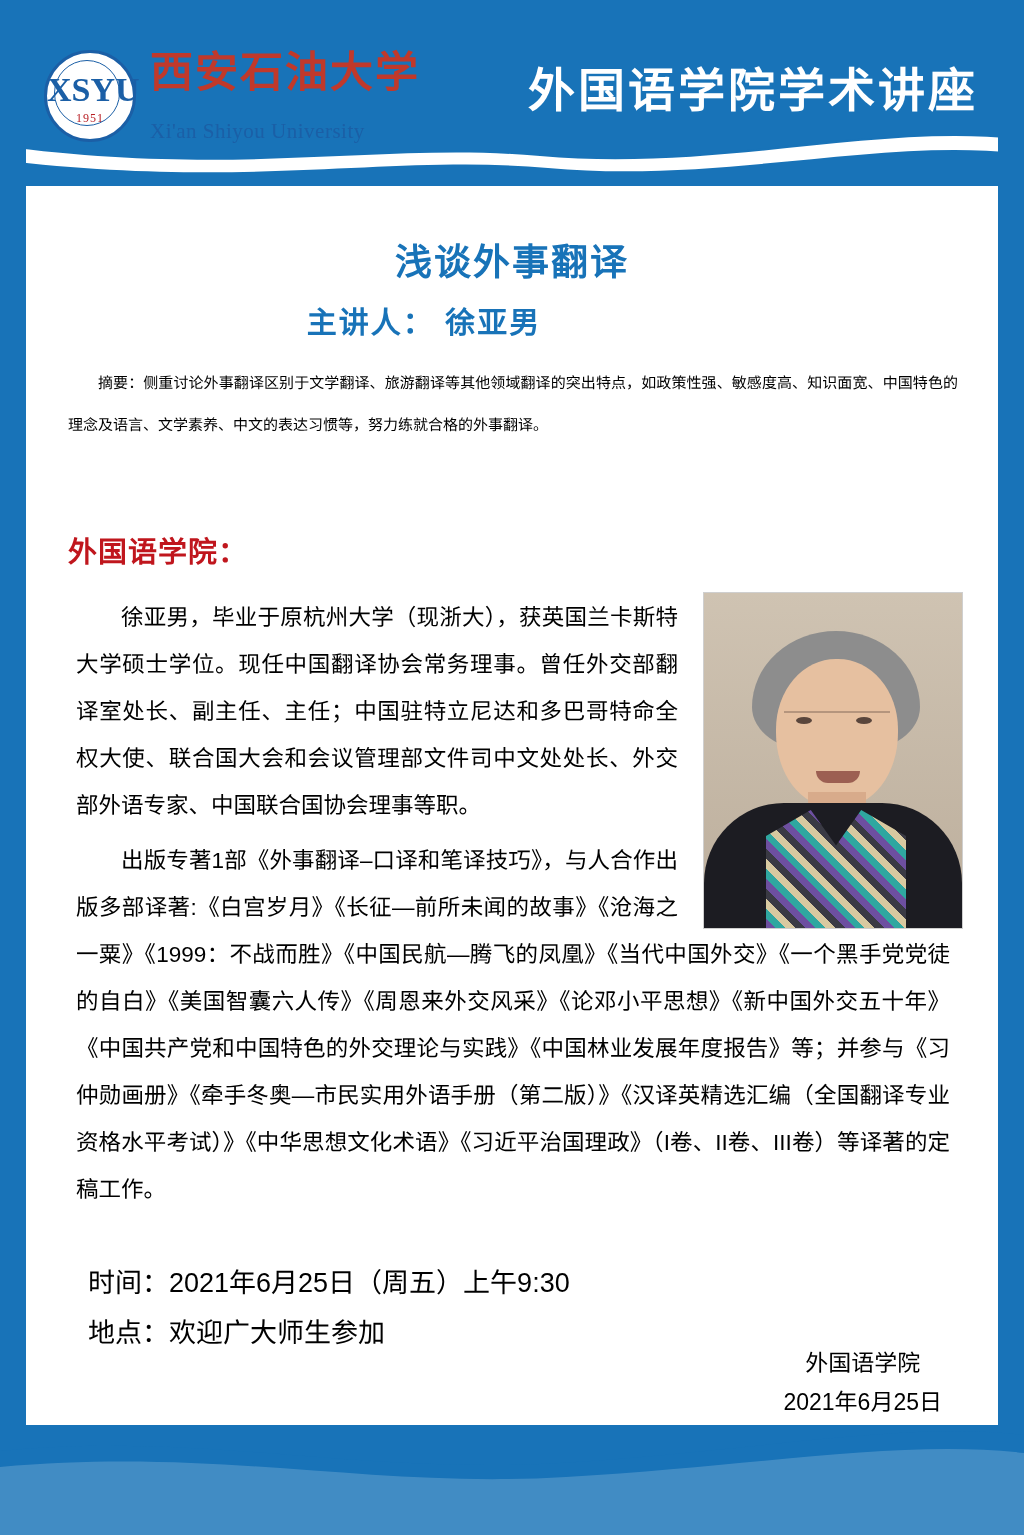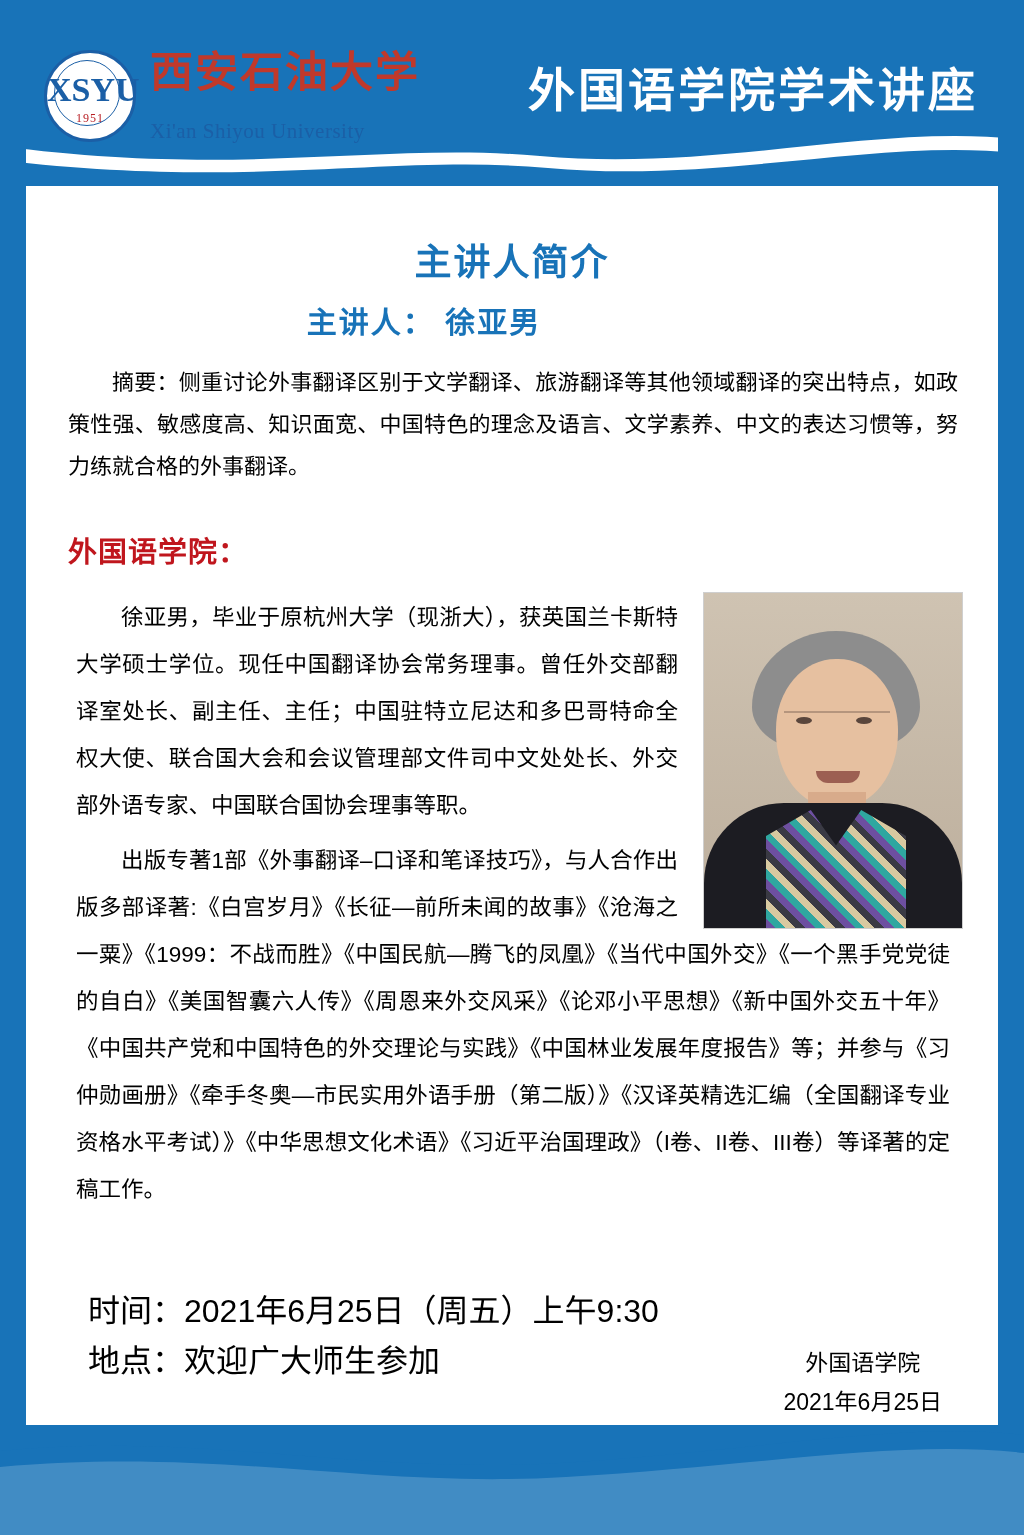--- a/index.html
+++ b/index.html
@@ -156,21 +156,21 @@
     font-size: 30px;
     font-weight: bold;
     color: #1873b8;
     letter-spacing: 2px;
   }
 
   .abstract {
     position: absolute;
     left: 42px; top: 176px;
     width: 890px;
-    font-size: 22px;
+    font-size: 15px;
     line-height: 42px;
     color: #000000;
     text-align: justify;
     text-indent: 2em;
   }
 
   .bio-heading {
     position: absolute;
     left: 42px; top: 342px;
     font-size: 29px;
@@ -265,22 +265,22 @@
   .wrap-photo {
     float: right;
     width: 280px;
     height: 340px;
     shape-outside: inset(0);
   }
 
   .info {
     position: absolute;
     left: 62px;
-    top: 1100px;
-    font-size: 32px;
+    top: 1072px;
+    font-size: 27px;
     line-height: 50px;
     color: #000000;
   }
 
   .org-block {
     position: absolute;
     right: 56px;
     top: 1158px;
     text-align: center;
     font-size: 23px;
@@ -334,21 +334,21 @@
 
     <div class="header-title">外国语学院学术讲座</div>
   </div>
 
   <div class="frame-left"></div>
   <div class="frame-right"></div>
   <div class="frame-bottom"></div>
 
   <div class="page">
 
-    <div class="talk-title">主讲人简介</div>
+    <div class="talk-title">浅谈外事翻译</div>
     <div class="speaker-line">主讲人： 徐亚男</div>
 
     <div class="abstract">摘要：侧重讨论外事翻译区别于文学翻译、旅游翻译等其他领域翻译的突出特点，如政策性强、敏感度高、知识面宽、中国特色的理念及语言、文学素养、中文的表达习惯等，努力练就合格的外事翻译。</div>
 
     <div class="bio-heading">外国语学院：</div>
 
     <div class="photo">
       <div class="hair"></div>
       <div class="face"></div>
       <div class="glasses"></div>

